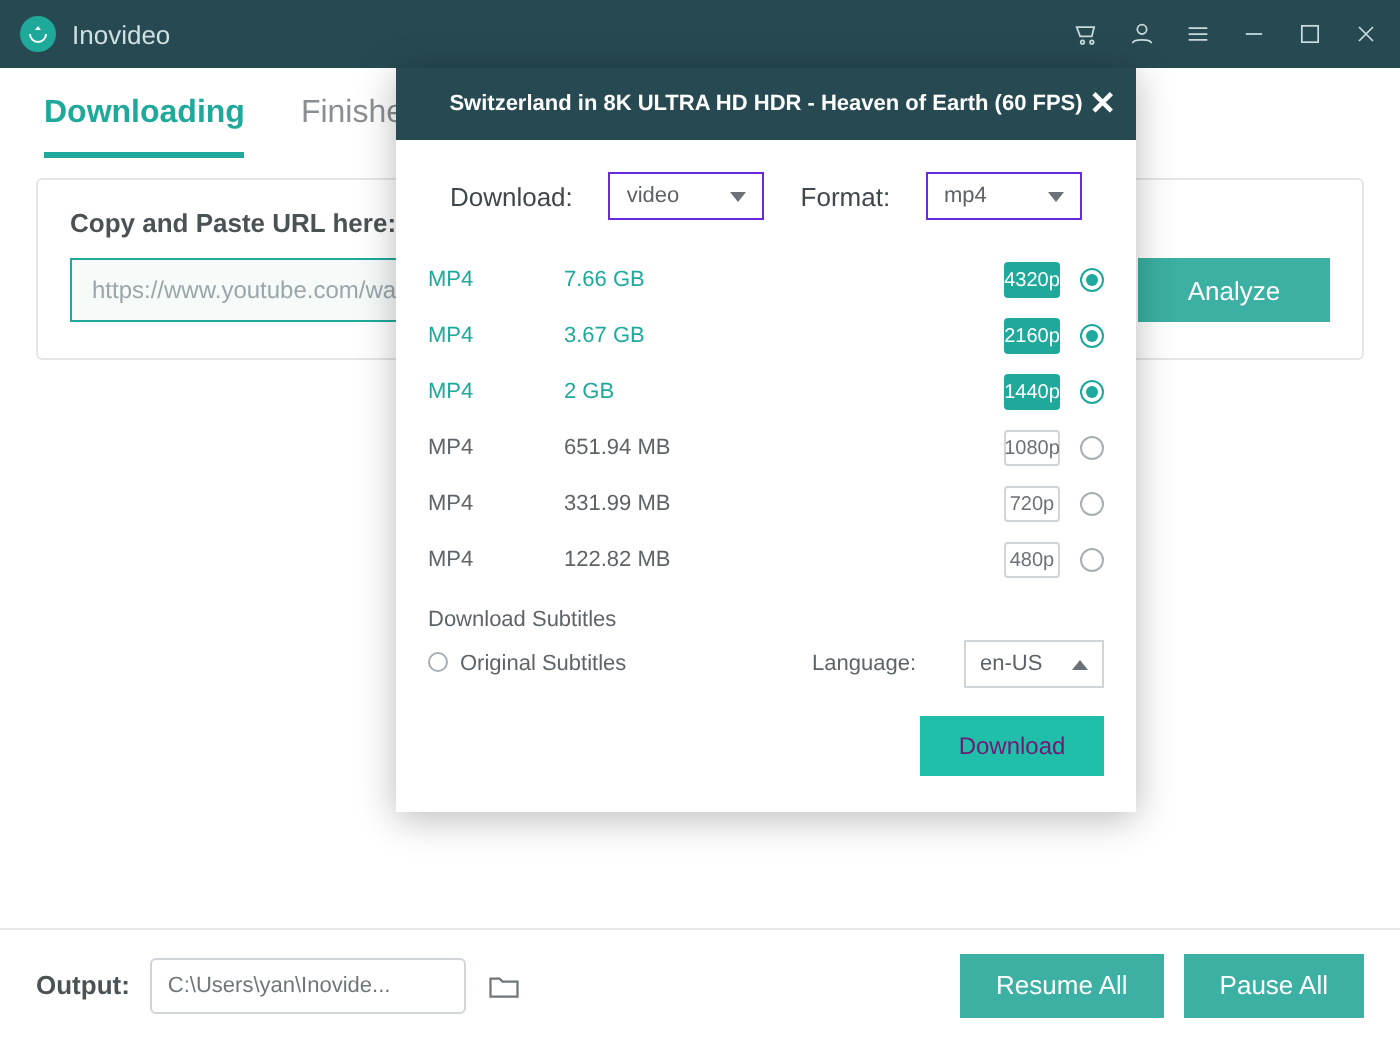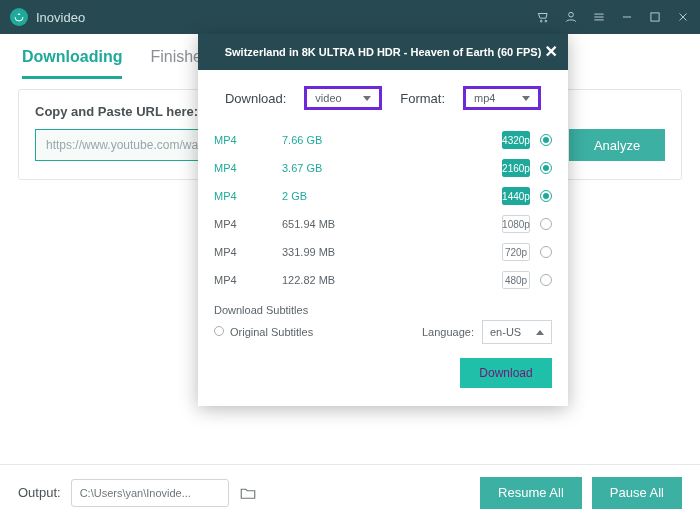--- a/index.html
+++ b/index.html
@@ -14,32 +14,32 @@
 .tabs{display:flex;gap:28px;padding:14px 22px 0 22px;font-size:16px}
 .tab{color:#8a8f94;padding-bottom:10px;cursor:pointer}
 .tab.active{color:#1fa99a;font-weight:600;border-bottom:3px solid #1fa99a}
 .urlbox{margin:10px 18px 0 18px;border:1px solid #e3e6e8;border-radius:3px;padding:14px 16px 18px 16px}
 .url-label{font-size:13px;font-weight:600;color:#4a5256;margin-bottom:10px}
 .url-row{display:flex;gap:14px}
 .url-input{flex:1;height:32px;border:1px solid #1fa99a;background:#f6fbfa;color:#9aa6aa;font-size:12px;padding:0 10px}
 .analyze-btn{width:96px;height:32px;background:#3bb0a3;color:#fff;border:none;font-size:13px;cursor:pointer}
 .convdrop{position:absolute;left:0;right:0;top:372px;text-align:center;font-size:15px;color:#616a70}
 .footer{position:absolute;left:0;right:0;bottom:0;height:56px;border-top:1px solid #e5e8ea;display:flex;align-items:center;padding:0 18px;gap:10px}
-.out-label{font-size:13px;font-weight:400;color:#4a5256}
+.out-label{font-size:13px;font-weight:700;color:#4a5256}
 .out-path{width:158px;height:28px;border:1px solid #cfd5d8;border-radius:3px;font-size:11px;color:#6e767b;display:flex;align-items:center;padding:0 8px}
 .folder-icon{width:18px;height:18px;cursor:pointer}
 .spacer{flex:1}
 .foot-btn{height:32px;padding:0 18px;background:#3bb0a3;color:#fff;border:none;font-size:13px;cursor:pointer}
 
 .modal{position:absolute;left:198px;top:34px;width:370px;background:#fff;box-shadow:0 3px 18px rgba(0,0,0,.28)}
 .modal-head{height:36px;background:#274a52;color:#fff;display:flex;align-items:center;justify-content:center;font-size:11px;font-weight:600;position:relative}
 .modal-close{position:absolute;right:10px;top:8px;cursor:pointer;color:#fff;font-size:16px}
 .modal-controls{display:flex;align-items:center;justify-content:space-around;padding:16px 18px}
 .mc-label{font-size:13px;color:#3f474c}
-.dd{width:78px;height:24px;border:3px solid #6d28d9;display:flex;align-items:center;justify-content:space-between;padding:0 8px;font-size:11px;color:#5b6268;cursor:pointer}
+.dd{width:78px;height:24px;border:1px solid #6d28d9;display:flex;align-items:center;justify-content:space-between;padding:0 8px;font-size:11px;color:#5b6268;cursor:pointer}
 .tri{width:0;height:0;border-left:4px solid transparent;border-right:4px solid transparent;border-top:5px solid #6a7278}
 .list{height:170px;overflow-y:auto;padding:0 16px 0 16px;position:relative}
 .list::-webkit-scrollbar{width:4px}
 .list::-webkit-scrollbar-thumb{background:#1fa99a}
 .row{display:flex;align-items:center;height:28px;font-size:11px;gap:10px}
 .col-fmt{width:58px;color:#5c6469}
 .col-size{flex:1;text-align:left;color:#5c6469}
 .row.sel .col-fmt,.row.sel .col-size{color:#1fa99a}
 .badge{width:28px;height:18px;border:1px solid #cfd5d8;border-radius:2px;display:flex;align-items:center;justify-content:center;font-size:10px;color:#6a7278}
 .row.sel .badge{background:#1fa99a;border-color:#1fa99a;color:#fff}
@@ -188,21 +188,21 @@
       </div>
       <div class="row"></div>
     </div>
   <div class="subs">
     <div class="subs-title">Download Subtitles</div>
     <div class="subs-row">
       <div class="sub-opt">
         <span class="radio"></span>
         <span>Original Subtitles</span>
       </div>
-      <div style="display:flex;align-items:center;gap:8px">
+      <div style="display:flex;align-items:center;gap:24px">
         <span>Language:</span>
         <div class="lang-dd">
             <span>en-US</span>
             <span class="tri-up"></span>
           </div>
       </div>
     </div>
   </div>
   <div class="modal-foot">
     <button class="dl-btn">Download</button>

